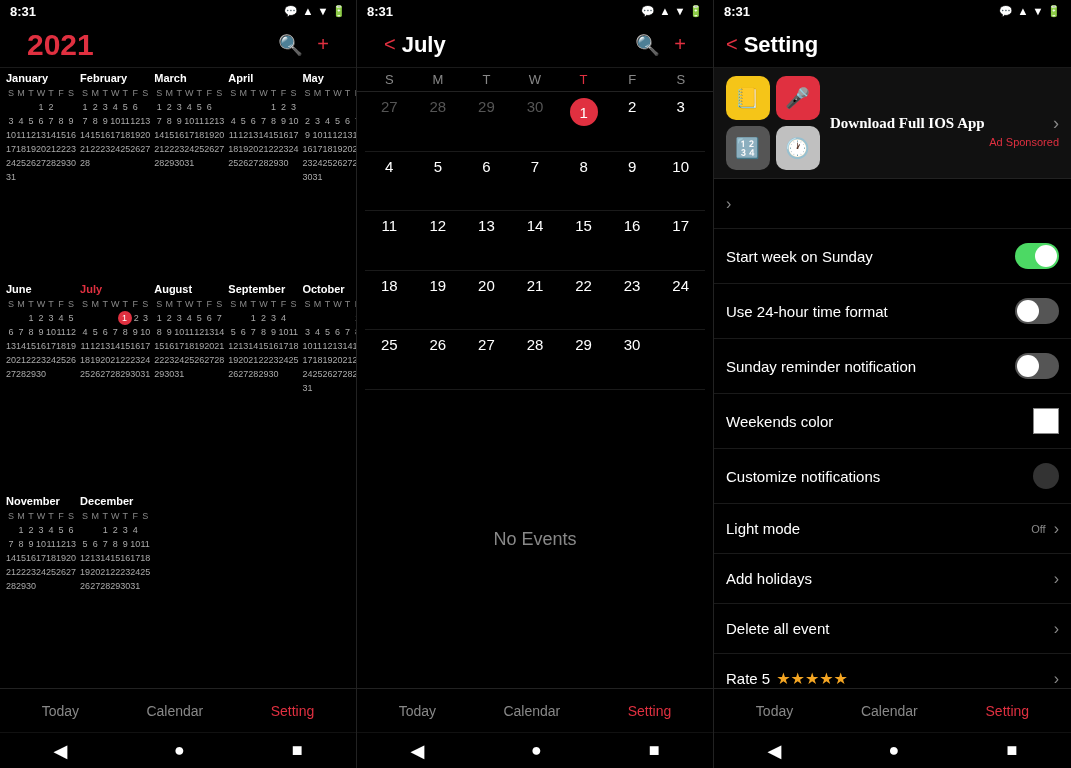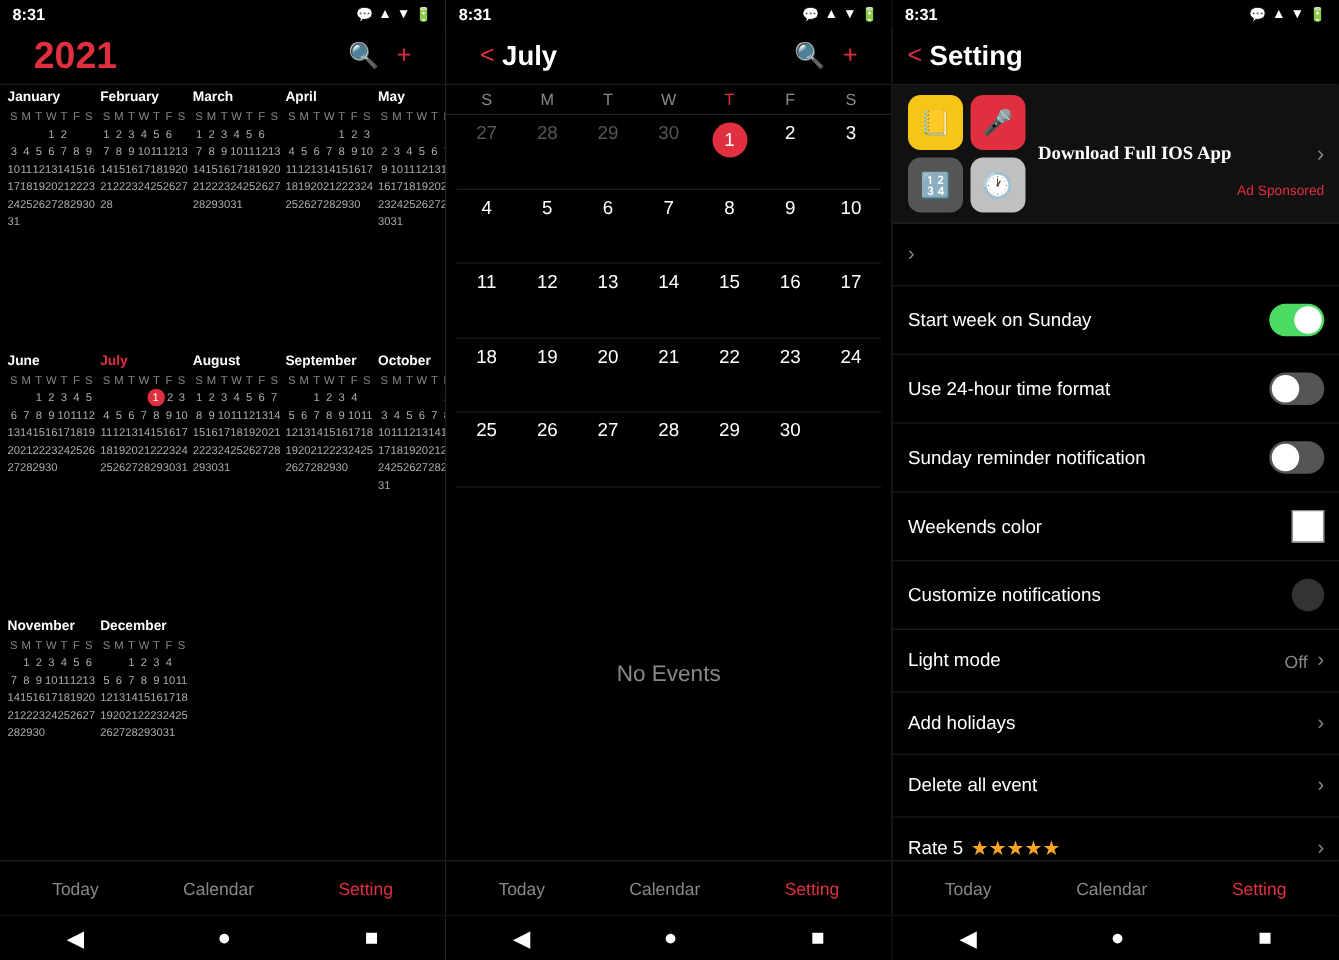--- a/index.html
+++ b/index.html
@@ -226,21 +226,20 @@
       border-bottom: 1px solid #222;
       gap: 10px;
       background: #111;
     }
     .ad-sponsored {
       color: #e03040;
       font-size: 11px;
       position: absolute;
       right: 12px;
       top: 68px;
-      margin-top: 11px;
     }
     .app-icons {
       display: grid;
       grid-template-columns: repeat(2, 1fr);
       gap: 6px;
     }
     .app-icon-box {
       width: 44px;
       height: 44px;
       border-radius: 10px;
@@ -296,21 +295,21 @@
       background: #fff;
       border: 1px solid #888;
     }
     .color-swatch-dark {
       width: 26px;
       height: 26px;
       background: #333;
       border-radius: 50%;
     }
     .setting-value {
-      font-size: 14px;
+      font-size: 11px;
       color: #888;
       margin-right: 4px;
     }
     .stars { color: #f5a623; font-size: 16px; }
     .rate-row { display: flex; align-items: center; gap: 6px; }
 
     .settings-panel-header {
       display: flex;
       align-items: center;
       padding: 6px 12px;

